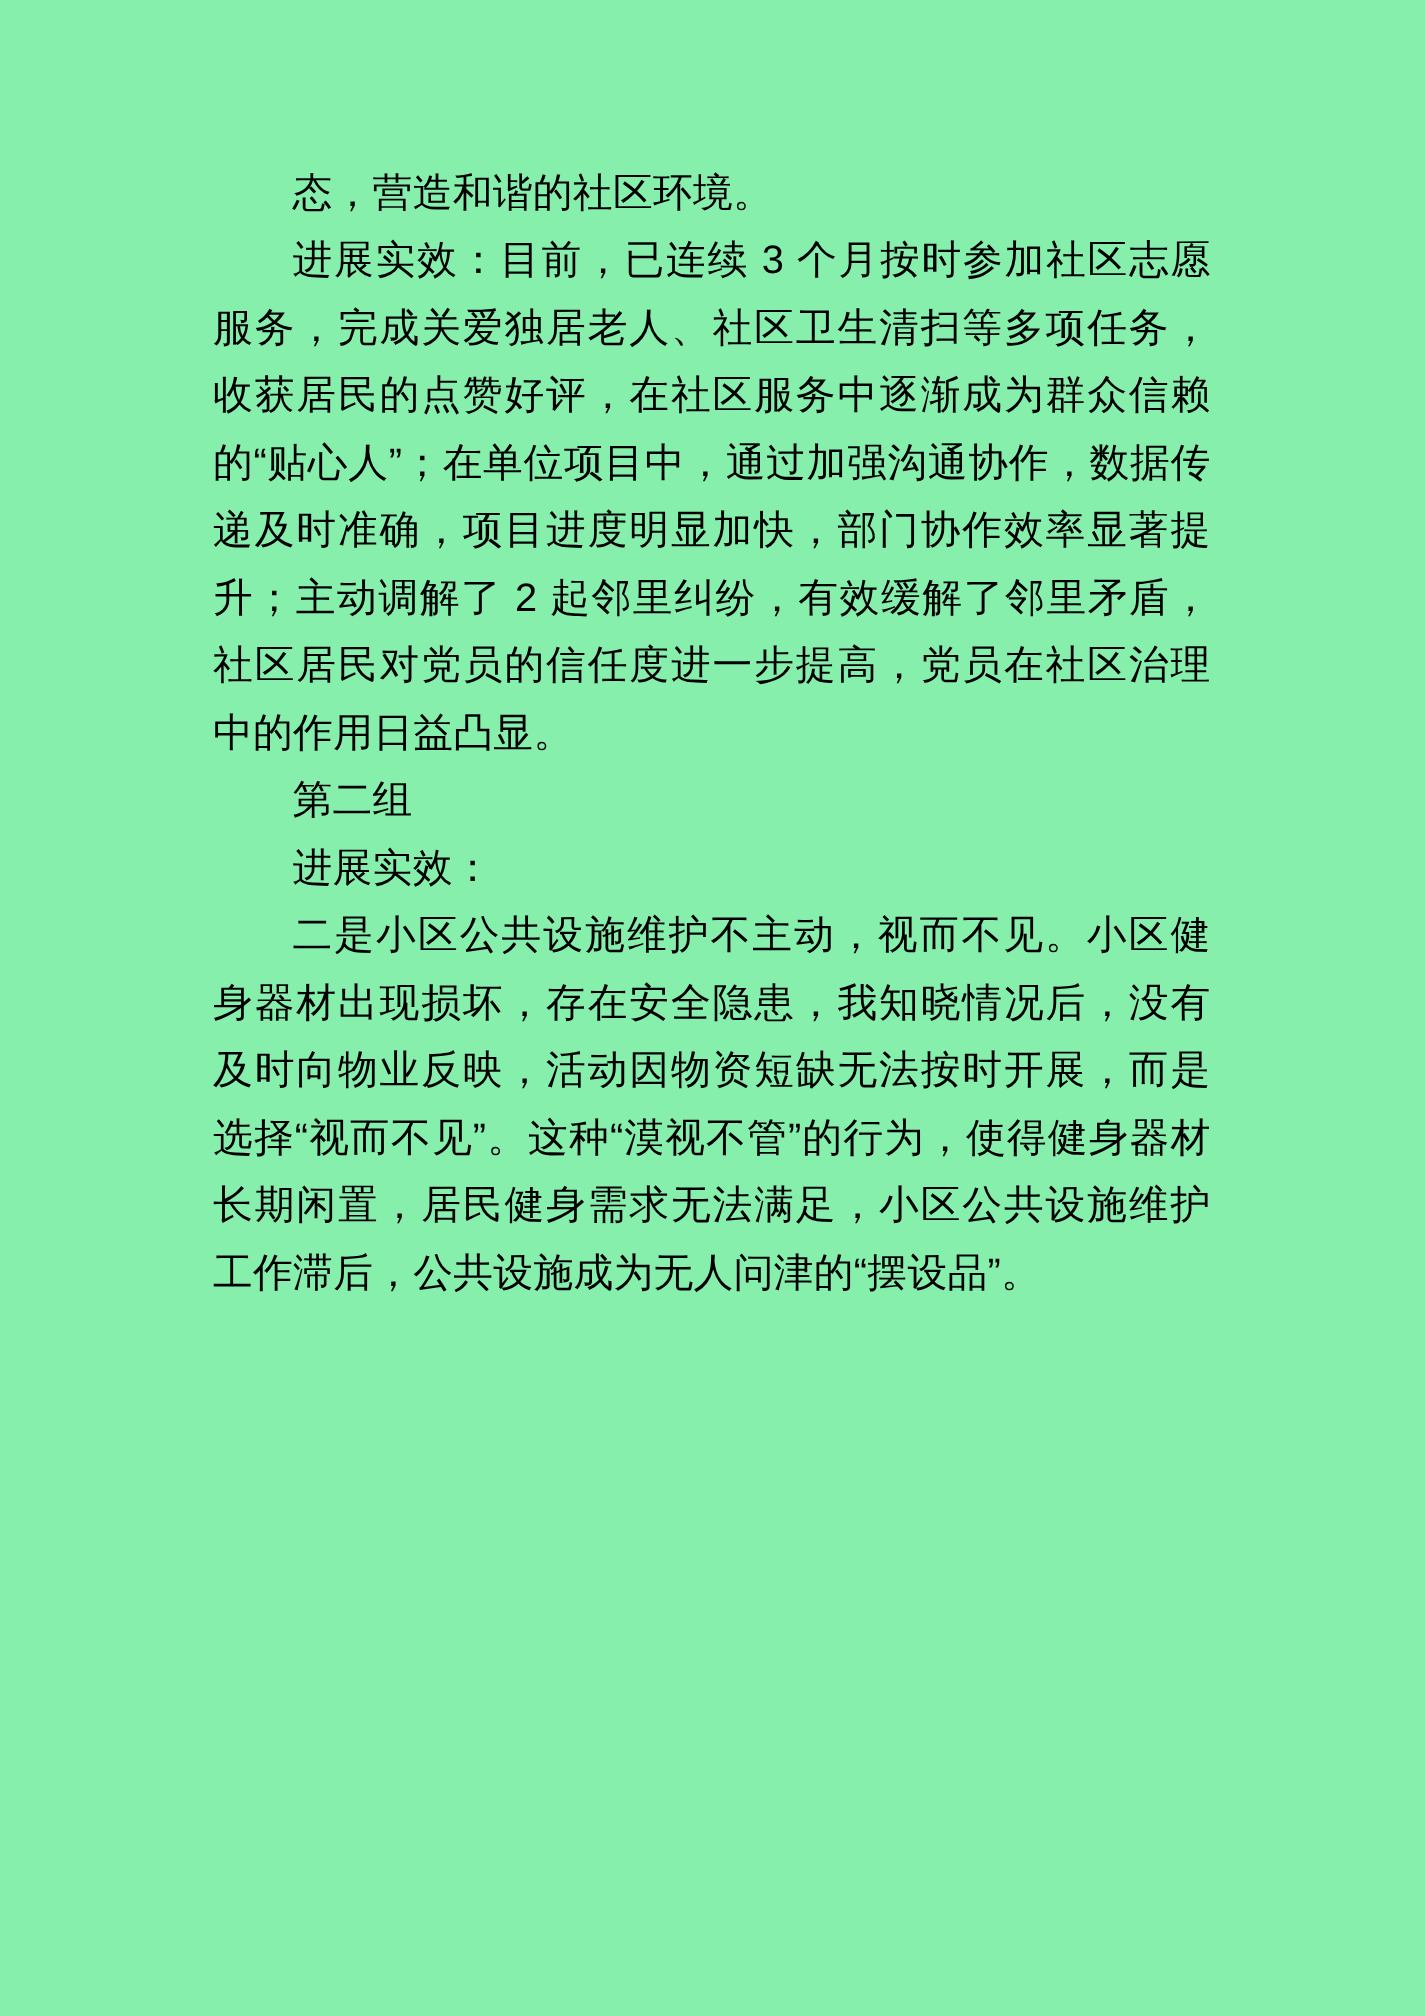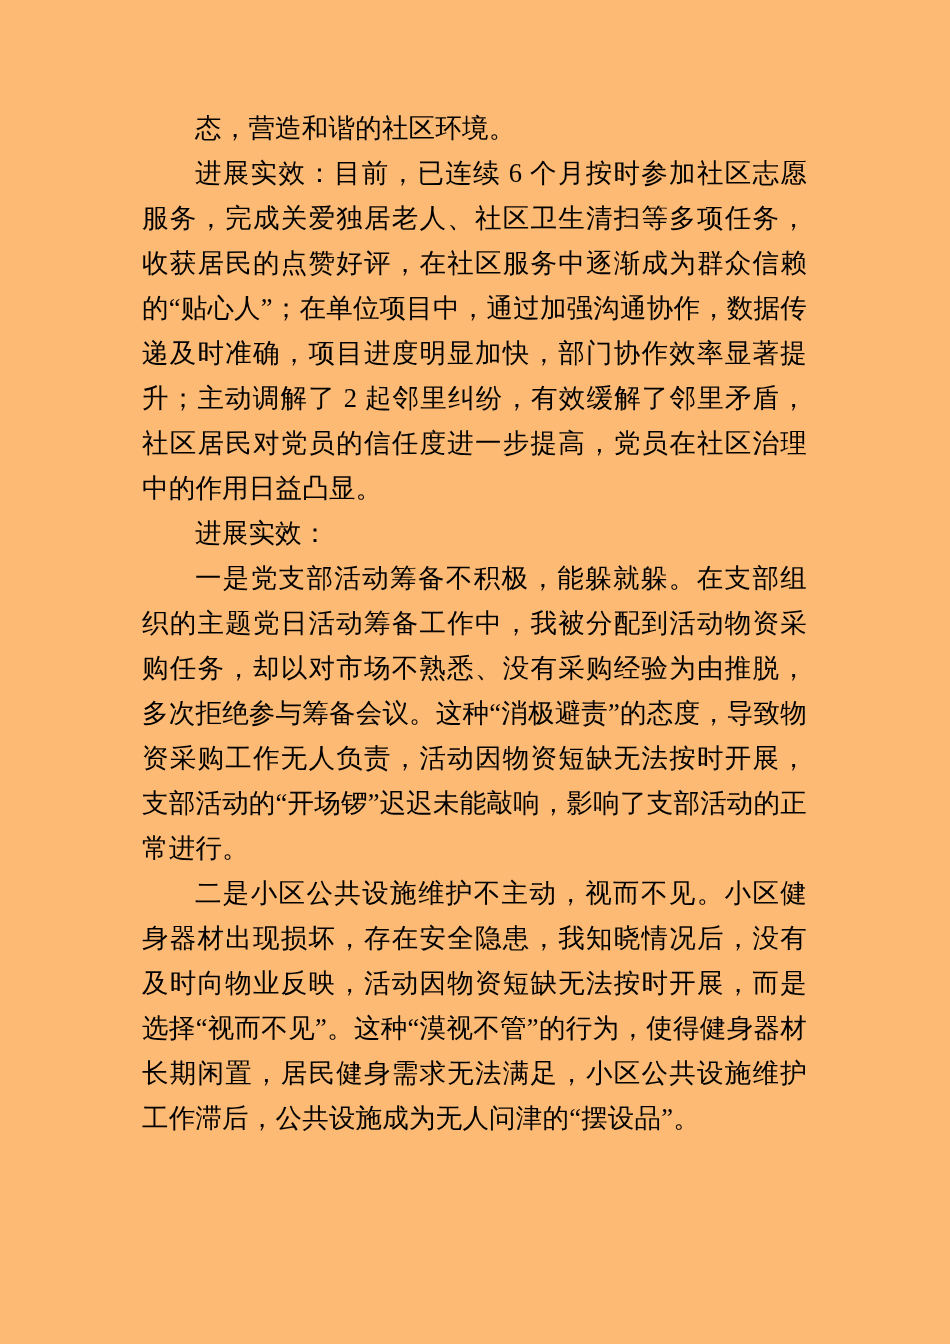--- a/index.html
+++ b/index.html
@@ -4,23 +4,23 @@
 <style>
   html, body {
     margin: 0;
     padding: 0;
     background: #ffffff;
   }
   .page {
     position: relative;
     width: 950px;
     height: 1344px;
-    background: #fdba74;
+    background: #86efac;
     overflow: hidden;
-    font-family: Liberation Serif, serif;
+    font-family: Liberation Sans, sans-serif;
   }
   .doc-content {
     position: absolute;
     left: 142px;
     top: 106px;
     width: 665px;
     color: #000000;
   }
   .doc-content p {
     margin: 0;
@@ -34,18 +34,18 @@
     word-break: break-all;
     color: #000000;
   }
 </style>
 </head>
 <body>
 
 <div class="page">
   <div class="doc-content">
     <p>态，营造和谐的社区环境。</p>
-    <p>进展实效：目前，已连续 6 个月按时参加社区志愿服务，完成关爱独居老人、社区卫生清扫等多项任务，收获居民的点赞好评，在社区服务中逐渐成为群众信赖的“贴心人”；在单位项目中，通过加强沟通协作，数据传递及时准确，项目进度明显加快，部门协作效率显著提升；主动调解了 2 起邻里纠纷，有效缓解了邻里矛盾，社区居民对党员的信任度进一步提高，党员在社区治理中的作用日益凸显。</p>
+    <p>进展实效：目前，已连续 3 个月按时参加社区志愿服务，完成关爱独居老人、社区卫生清扫等多项任务，收获居民的点赞好评，在社区服务中逐渐成为群众信赖的“贴心人”；在单位项目中，通过加强沟通协作，数据传递及时准确，项目进度明显加快，部门协作效率显著提升；主动调解了 2 起邻里纠纷，有效缓解了邻里矛盾，社区居民对党员的信任度进一步提高，党员在社区治理中的作用日益凸显。</p>
+    <p>第二组</p>
     <p>进展实效：</p>
-    <p>一是党支部活动筹备不积极，能躲就躲。在支部组织的主题党日活动筹备工作中，我被分配到活动物资采购任务，却以对市场不熟悉、没有采购经验为由推脱，多次拒绝参与筹备会议。这种“消极避责”的态度，导致物资采购工作无人负责，活动因物资短缺无法按时开展，支部活动的“开场锣”迟迟未能敲响，影响了支部活动的正常进行。</p>
     <p>二是小区公共设施维护不主动，视而不见。小区健身器材出现损坏，存在安全隐患，我知晓情况后，没有及时向物业反映，活动因物资短缺无法按时开展，而是选择“视而不见”。这种“漠视不管”的行为，使得健身器材长期闲置，居民健身需求无法满足，小区公共设施维护工作滞后，公共设施成为无人问津的“摆设品”。</p>
   </div>
 </div>
 
 </body></html>

